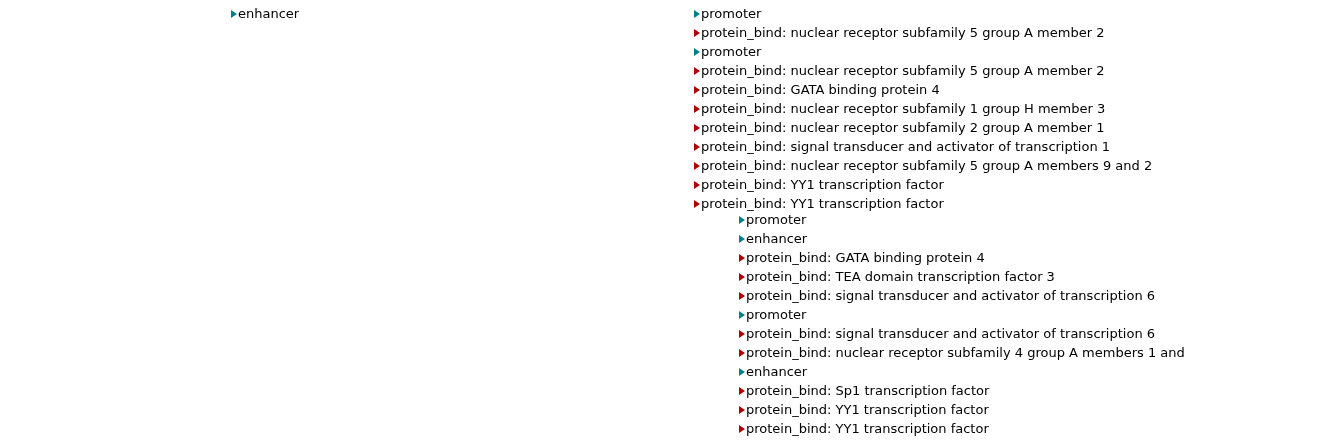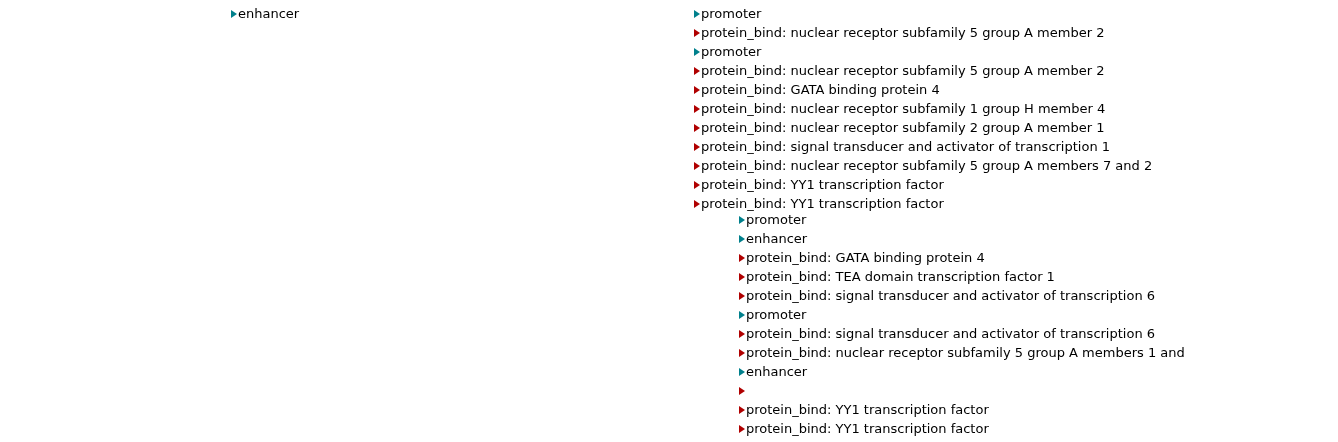--- a/index.html
+++ b/index.html
@@ -74,33 +74,33 @@
     <div class="row bind">
       <span class="arrow"></span>
       <span class="lbl">protein_bind: nuclear receptor subfamily 5 group A member 2</span>
     </div>
     <div class="row bind">
       <span class="arrow"></span>
       <span class="lbl">protein_bind: GATA binding protein 4</span>
     </div>
     <div class="row bind">
       <span class="arrow"></span>
-      <span class="lbl">protein_bind: nuclear receptor subfamily 1 group H member 4</span>
+      <span class="lbl">protein_bind: nuclear receptor subfamily 1 group H member 3</span>
     </div>
     <div class="row bind">
       <span class="arrow"></span>
       <span class="lbl">protein_bind: nuclear receptor subfamily 2 group A member 1</span>
     </div>
     <div class="row bind">
       <span class="arrow"></span>
       <span class="lbl">protein_bind: signal transducer and activator of transcription 1</span>
     </div>
     <div class="row bind">
       <span class="arrow"></span>
-      <span class="lbl">protein_bind: nuclear receptor subfamily 5 group A members 7 and 2</span>
+      <span class="lbl">protein_bind: nuclear receptor subfamily 5 group A members 9 and 2</span>
     </div>
     <div class="row bind">
       <span class="arrow"></span>
       <span class="lbl">protein_bind: YY1 transcription factor</span>
     </div>
     <div class="row bind">
       <span class="arrow"></span>
       <span class="lbl">protein_bind: YY1 transcription factor</span>
     </div>
   </div>
@@ -113,44 +113,45 @@
     <div class="row reg">
       <span class="arrow"></span>
       <span class="lbl">enhancer</span>
     </div>
     <div class="row bind">
       <span class="arrow"></span>
       <span class="lbl">protein_bind: GATA binding protein 4</span>
     </div>
     <div class="row bind">
       <span class="arrow"></span>
-      <span class="lbl">protein_bind: TEA domain transcription factor 1</span>
+      <span class="lbl">protein_bind: TEA domain transcription factor 3</span>
     </div>
     <div class="row bind">
       <span class="arrow"></span>
       <span class="lbl">protein_bind: signal transducer and activator of transcription 6</span>
     </div>
     <div class="row reg">
       <span class="arrow"></span>
       <span class="lbl">promoter</span>
     </div>
     <div class="row bind">
       <span class="arrow"></span>
       <span class="lbl">protein_bind: signal transducer and activator of transcription 6</span>
     </div>
     <div class="row bind">
       <span class="arrow"></span>
-      <span class="lbl">protein_bind: nuclear receptor subfamily 5 group A members 1 and</span>
+      <span class="lbl">protein_bind: nuclear receptor subfamily 4 group A members 1 and</span>
     </div>
     <div class="row reg">
       <span class="arrow"></span>
       <span class="lbl">enhancer</span>
     </div>
     <div class="row bind">
       <span class="arrow"></span>
+      <span class="lbl">protein_bind: Sp1 transcription factor</span>
     </div>
     <div class="row bind">
       <span class="arrow"></span>
       <span class="lbl">protein_bind: YY1 transcription factor</span>
     </div>
     <div class="row bind">
       <span class="arrow"></span>
       <span class="lbl">protein_bind: YY1 transcription factor</span>
     </div>
   </div>

